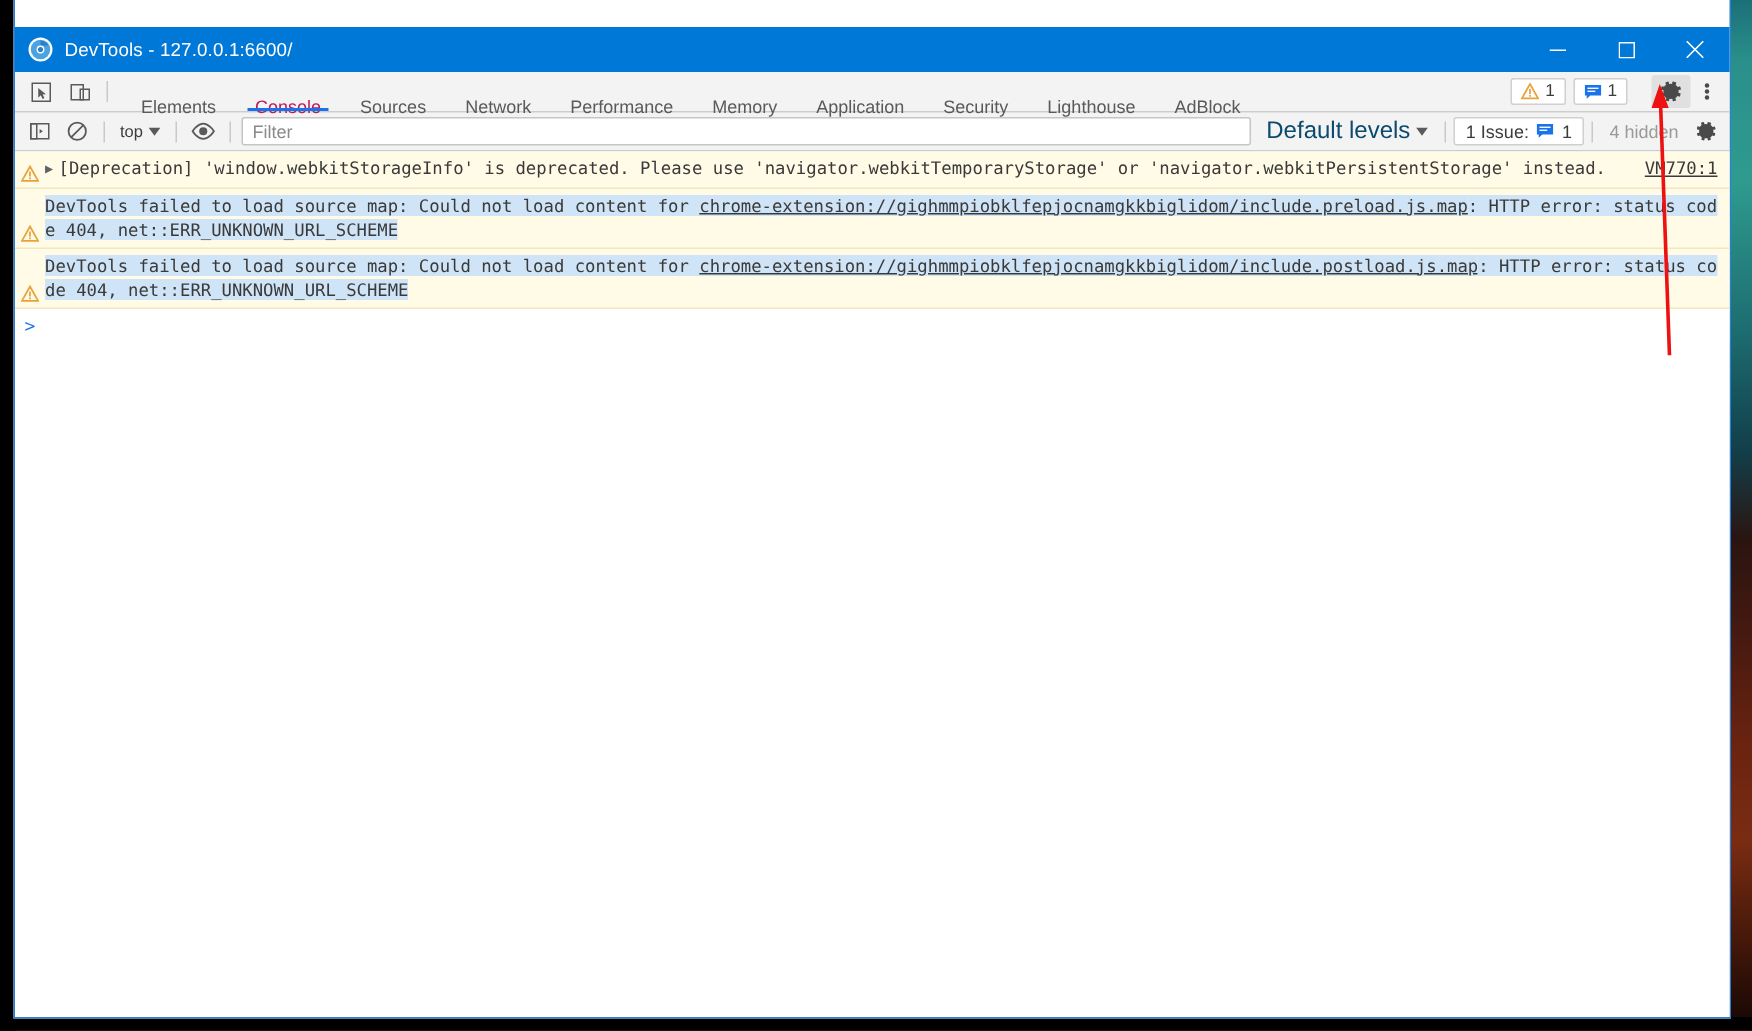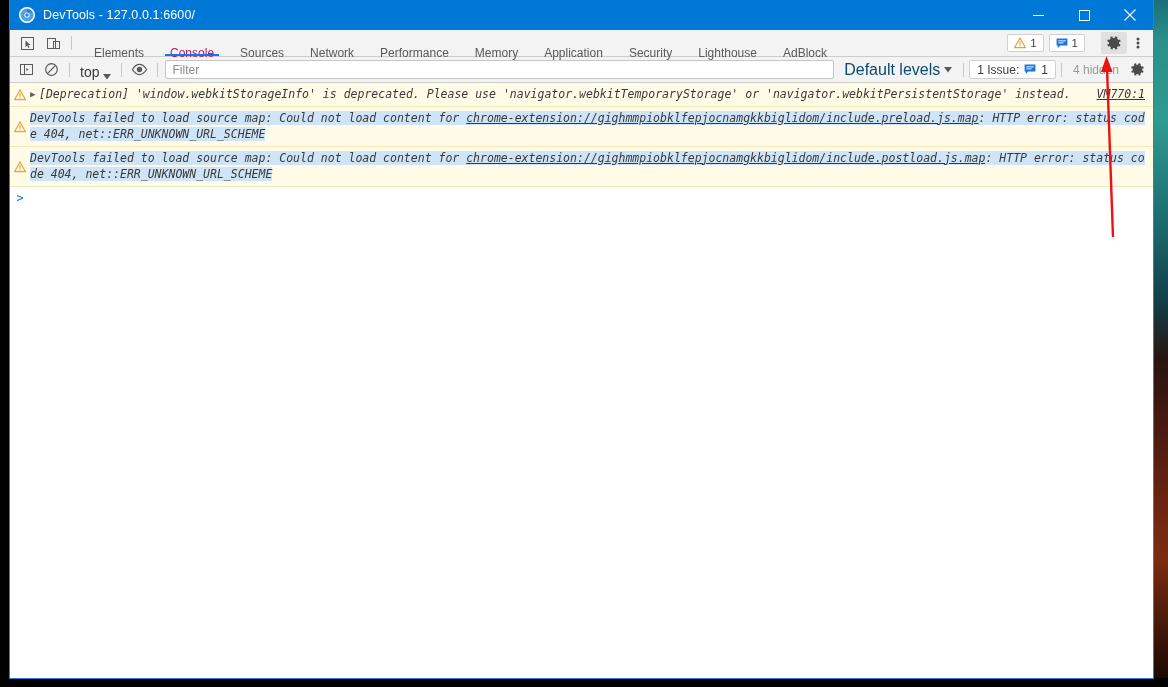--- a/index.html
+++ b/index.html
@@ -42,20 +42,21 @@
   }
 
   
   #titlebar {
     height: 30px; flex: 0 0 30px;
     background: #0078d7;
     display: flex; align-items: center;
     color: #fff;
     position: relative;
     user-select: none;
+    margin-top: 18px;
   }
   #app-icon {
     width: 16px; height: 16px; margin-left: 9px; margin-right: 8px;
     border-radius: 50%;
     background: #fff;
     display: flex; align-items: center; justify-content: center;
     flex: 0 0 16px;
   }
   #app-icon svg { display: block; }
   #title-text {
@@ -148,22 +149,22 @@
   .ct-btn {
     width: 25px; height: 22px;
     display: flex; align-items: center; justify-content: center;
     cursor: default; border-radius: 2px;
   }
   .ct-sep {
     width: 1px; height: 14px; background: #c9c9c9; margin: 0 5px;
     flex: 0 0 1px;
   }
   #context-select {
-    display: flex; align-items: flex-end; gap: 4px;
-    font-size: 14px; color: #3c3c3c;
+    display: flex; align-items: center; gap: 4px;
+    font-size: 11px; color: #3c3c3c;
     padding: 0 5px; height: 20px;
     cursor: default;
     white-space: nowrap;
   }
   #filter-input {
     flex: 1 1 auto;
     height: 19px;
     margin: 0 4px 0 2px;
     border: 1px solid #c6c6c6;
     border-radius: 2px;
@@ -206,23 +207,22 @@
     overflow: hidden;
     position: relative;
     font-family: "DejaVu Sans Mono", "Liberation Mono", monospace;
   }
   .msg {
     position: relative;
     background: #fffbe6;
     border-bottom: 1px solid #f2e8c0;
     padding: 3px 0 3px 0;
     display: flex;
-    align-items: center;
+    align-items: flex-end;
     min-height: 20px;
-    font-style: italic;
   }
   .msg-icon {
     flex: 0 0 20px;
     width: 20px;
     display: flex; justify-content: center;
     padding-top: 2px;
   }
   .msg-body {
     flex: 1 1 auto;
     font-size: 11.5px;

